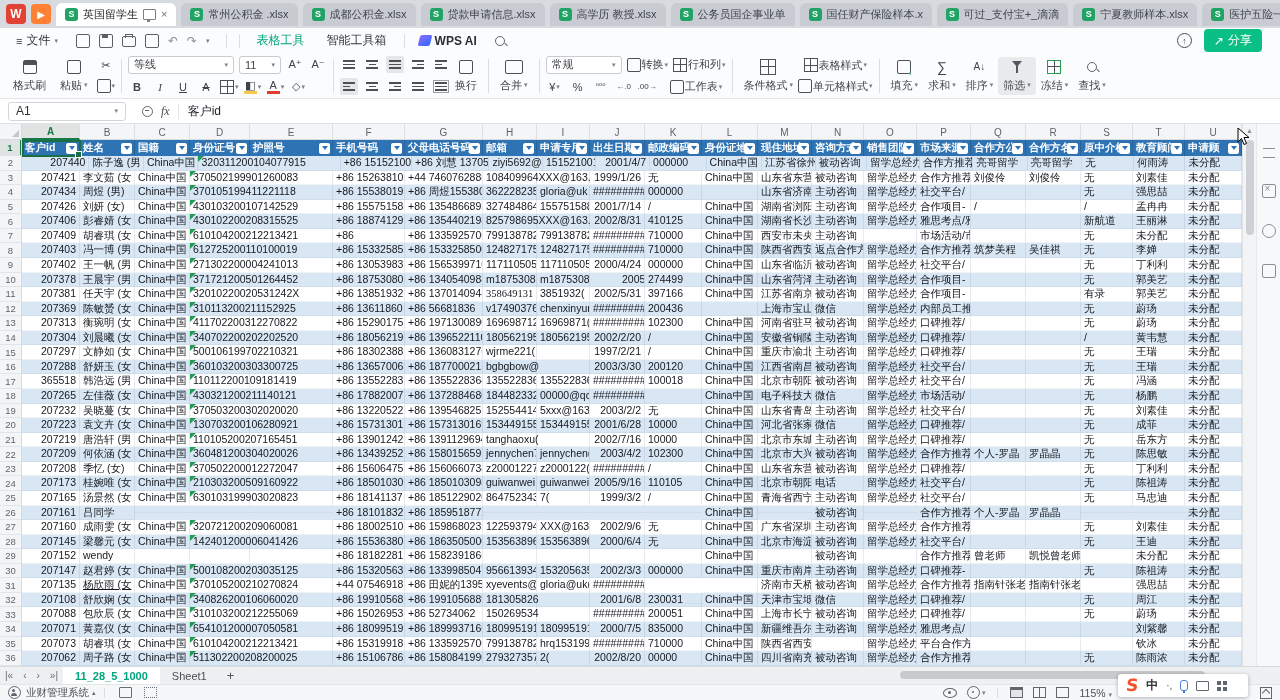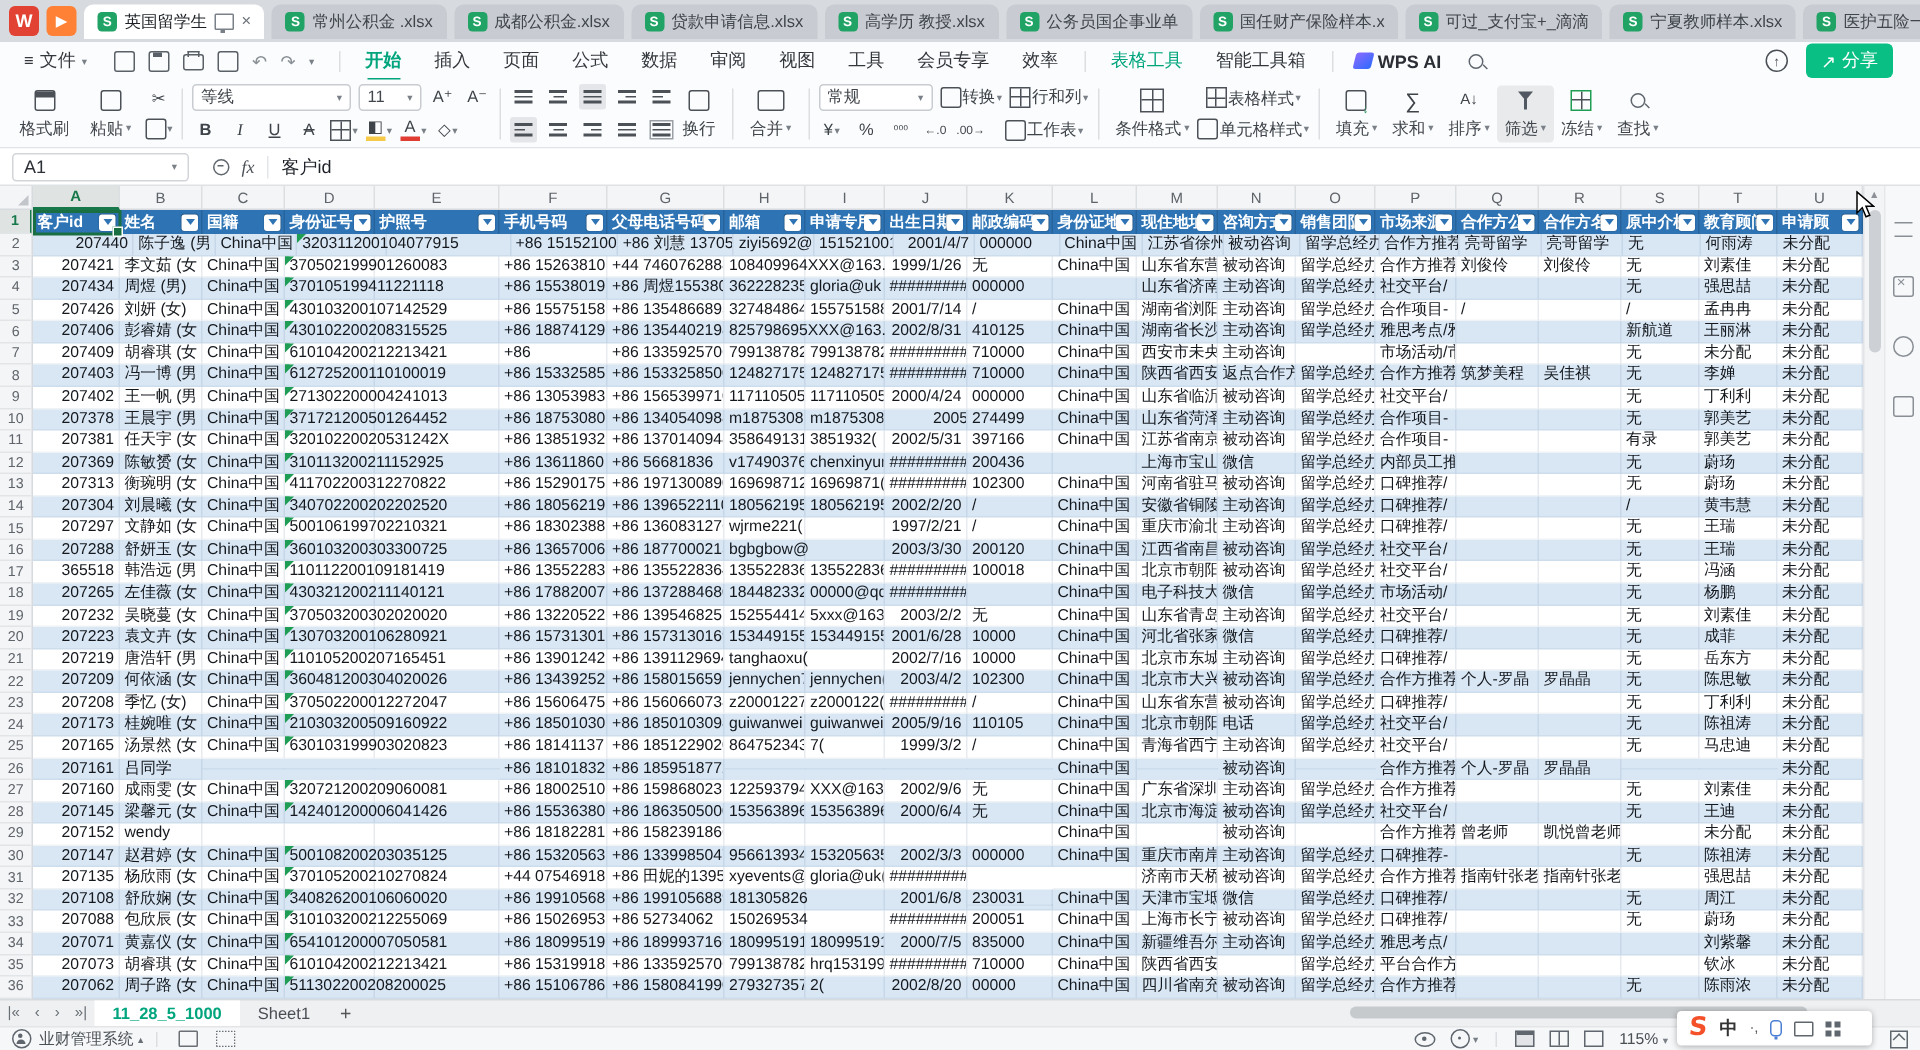--- a/index.html
+++ b/index.html
@@ -218,32 +218,20 @@
   <span class="qicons">
     <span class="qi"></span>
     <span class="qi save"></span>
     <span class="qi print"></span>
     <span class="qi"></span>
     <span class="undo">↶</span>
     <span class="undo">↷</span>
     <span class="caret">▾</span>
   </span>
   <span class="vsep"></span>
-  <span id="menu-items" style="display:flex;">
-      <span class="mi active">开始</span>
-      <span class="mi">插入</span>
-      <span class="mi">页面</span>
-      <span class="mi">公式</span>
-      <span class="mi">数据</span>
-      <span class="mi">审阅</span>
-      <span class="mi">视图</span>
-      <span class="mi">工具</span>
-      <span class="mi">会员专享</span>
-      <span class="mi">效率</span>
-    </span>
   <span class="vsep"></span>
   <span class="mi ctx">表格工具</span>
   <span class="mi">智能工具箱</span>
   <span class="vsep"></span>
   <span style="display:flex;align-items:center;padding:0 8px;">
     <span class="ai-logo"></span>
     <span class="ai-text">WPS AI</span>
   </span>
   <span class="mag" style="margin-left:10px;"></span>
   <div class="right">
@@ -884,21 +872,21 @@
       <div class="g-cell" style="width: 57px;">未分配</div>
     </div>
     <div class="g-row" style="height: 14.571px;">
       <div class="g-cell ra" style="width: 58px;">207381</div>
       <div class="g-cell" style="width: 55px;">任天宇 (女</div>
       <div class="g-cell" style="width: 55px;">China中国</div>
       <div class="g-cell ovf tri" style="width: 60px;">32010220020531242X</div>
       <div class="g-cell" style="width: 83px;"></div>
       <div class="g-cell" style="width: 72px;">+86 13851932</div>
       <div class="g-cell" style="width: 78px;">+86 1370140948</div>
-      <div class="g-cell" style="width: 54px;">358649131</div>
+      <div class="g-cell" style="width: 54px; font-family: Liberation Serif, serif;">358649131</div>
       <div class="g-cell" style="width: 53px;">3851932(</div>
       <div class="g-cell ra" style="width: 55px;">2002/5/31</div>
       <div class="g-cell" style="width: 57px;">397166</div>
       <div class="g-cell" style="width: 56px;">China中国</div>
       <div class="g-cell" style="width: 54px;">江苏省南京</div>
       <div class="g-cell" style="width: 52px;">被动咨询</div>
       <div class="g-cell" style="width: 53px;">留学总经办</div>
       <div class="g-cell" style="width: 54px;">合作项目-</div>
       <div class="g-cell" style="width: 55px;"></div>
       <div class="g-cell" style="width: 55px;"></div>
@@ -1338,21 +1326,21 @@
       <div class="g-cell" style="width: 53px;">留学总经办</div>
       <div class="g-cell" style="width: 54px;">口碑推荐-</div>
       <div class="g-cell" style="width: 55px;"></div>
       <div class="g-cell" style="width: 55px;"></div>
       <div class="g-cell" style="width: 52px;">无</div>
       <div class="g-cell" style="width: 52px;">陈祖涛</div>
       <div class="g-cell" style="width: 57px;">未分配</div>
     </div>
     <div class="g-row" style="height: 14.571px;">
       <div class="g-cell ra" style="width: 58px;">207135</div>
-      <div class="g-cell" style="width: 55px;">杨欣雨 (女</div>
+      <div class="g-cell" style="width: 55px; text-decoration: underline;">杨欣雨 (女</div>
       <div class="g-cell" style="width: 55px;">China中国</div>
       <div class="g-cell ovf tri" style="width: 60px;">370105200210270824</div>
       <div class="g-cell" style="width: 83px;"></div>
       <div class="g-cell" style="width: 72px;">+44 07546918</div>
       <div class="g-cell" style="width: 78px;">+86 田妮的1395</div>
       <div class="g-cell" style="width: 54px;">xyevents@</div>
       <div class="g-cell" style="width: 53px;">gloria@uk(</div>
       <div class="g-cell ra" style="width: 55px;">#########</div>
       <div class="g-cell" style="width: 57px; margin-top: 25px;">250013</div>
       <div class="g-cell" style="width: 56px;"></div>

